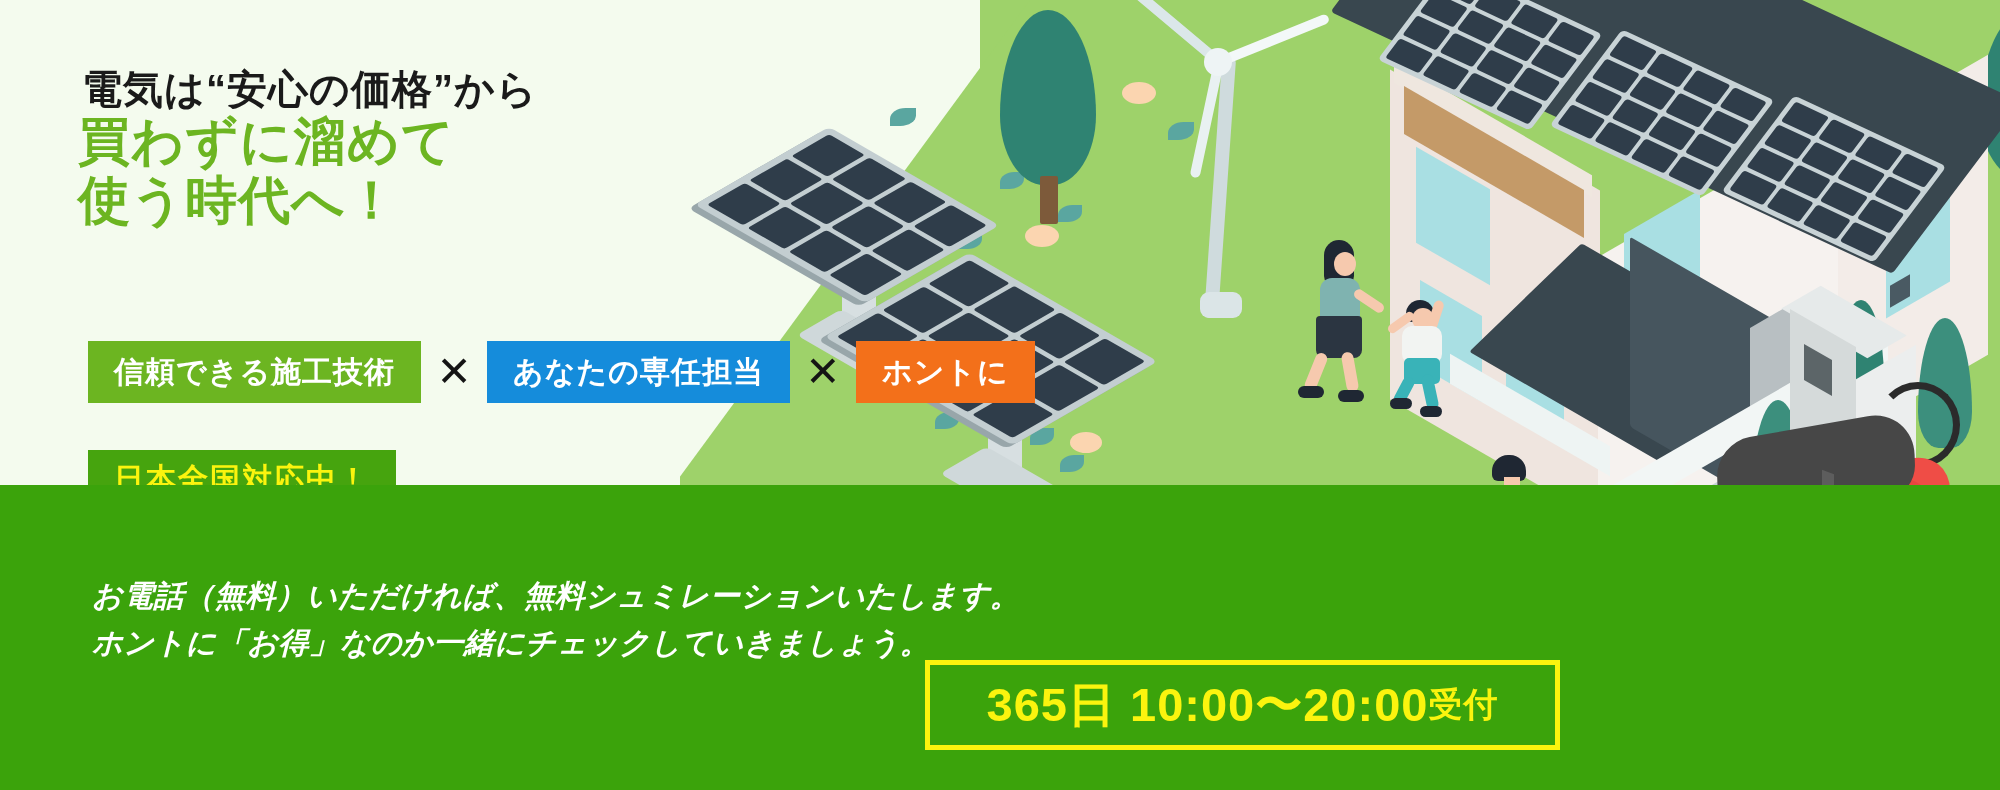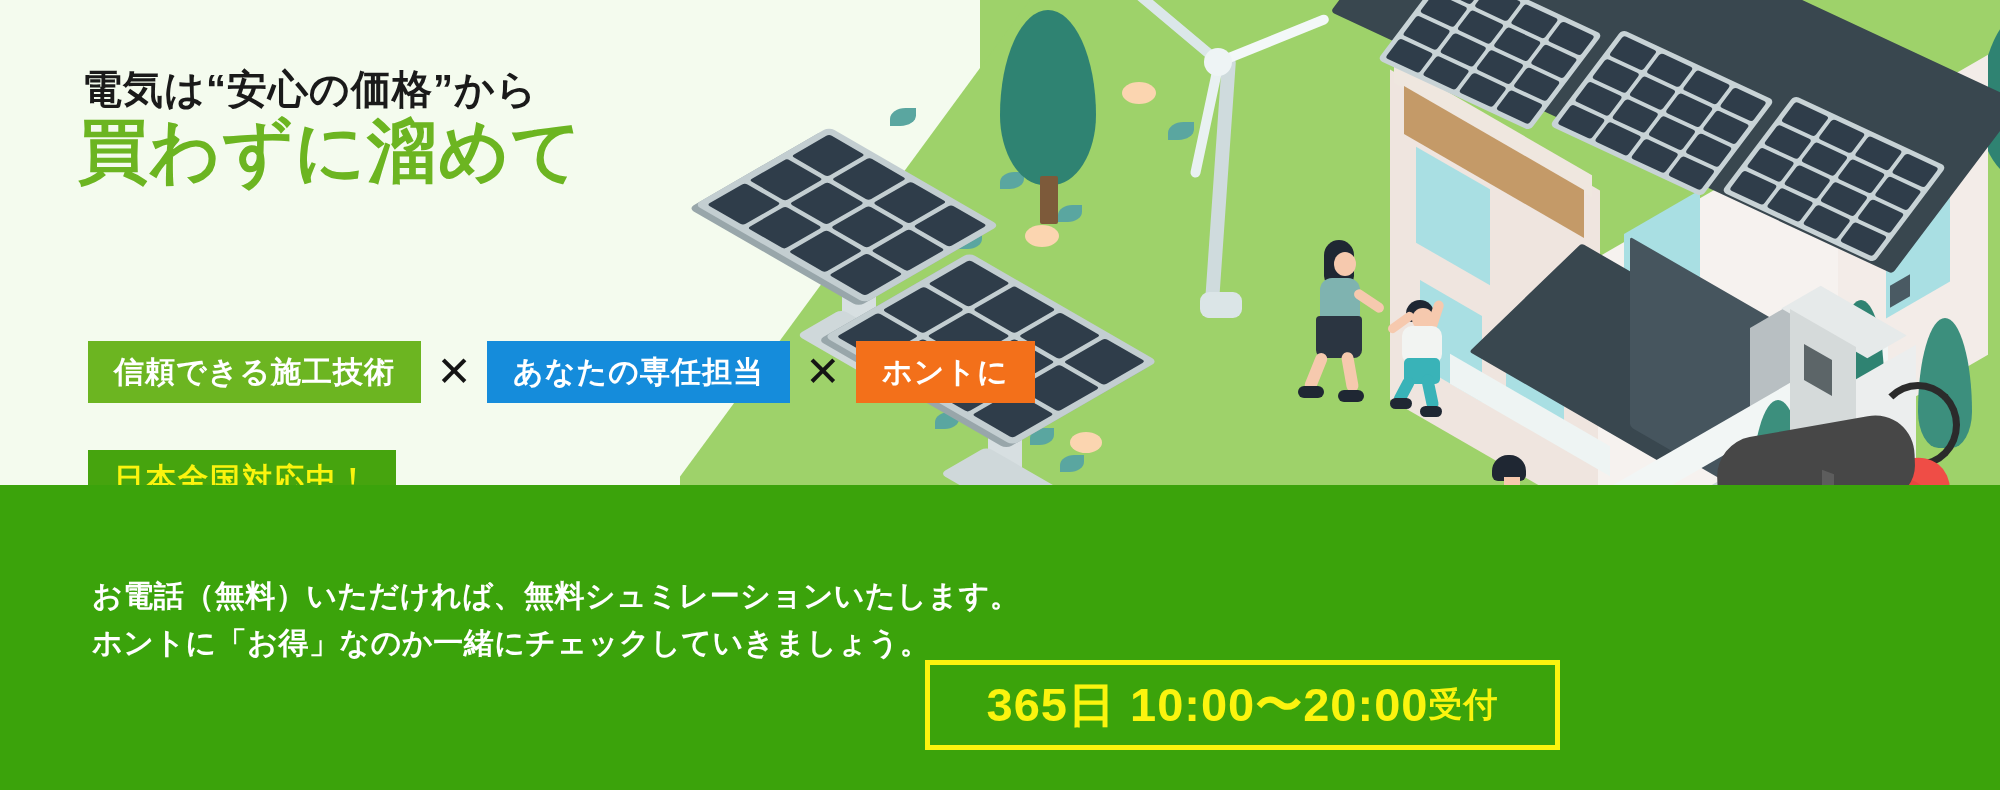--- a/index.html
+++ b/index.html
@@ -118,21 +118,21 @@
 
   
   .copy{position:absolute;left:0;top:0;width:700px;height:640px;}
   .kicker{
     position:absolute;left:82px;top:62px;
     font-size:40px;font-weight:bold;color:#1a1a1a;letter-spacing:1px;
     white-space:nowrap;
   }
   .headline{
     position:absolute;left:78px;top:112px;
-    font-size:70px;line-height:1.13;font-weight:bold;color:#6cb521;
+    font-size:52px;line-height:1.13;font-weight:bold;color:#6cb521;
     letter-spacing:1px;white-space:nowrap;
   }
 
   
   .badges{position:absolute;left:88px;top:341px;display:flex;align-items:center;}
   .badge{
     height:62px;display:flex;align-items:center;justify-content:center;
     color:#fff;font-size:30px;font-weight:bold;letter-spacing:1px;padding:0 26px;
     white-space:nowrap;
   }
@@ -147,21 +147,21 @@
   .nationwide{
     position:absolute;left:88px;top:450px;height:58px;background:#46a40e;
     display:flex;align-items:center;padding:0 26px;
     color:#fbf40e;font-size:30px;font-weight:bold;letter-spacing:2px;white-space:nowrap;
   }
 
   
   .footer{
     position:absolute;left:0;bottom:0;width:2000px;height:305px;background:#3ba30b;
   }
-  .foot-inner{position:absolute;left:0;top:0;width:2000px;height:305px;}
+  .foot-inner{position:absolute;left:0;top:0;width:2000px;height:305px;font-style:italic;}
   .foot-copy{
     position:absolute;left:92px;top:88px;color:#ffffff;font-size:30px;
     font-weight:bold;line-height:1.55;letter-spacing:0.5px;white-space:nowrap;
   }
   .hours{
     position:absolute;left:925px;top:660px;width:635px;height:90px;
     border:5px solid #fbf40e;background:transparent;
     display:flex;align-items:center;justify-content:center;
     color:#fbf40e;font-size:47px;font-weight:bold;letter-spacing:1px;white-space:nowrap;
     box-sizing:border-box;z-index:5;
@@ -404,20 +404,21 @@
       <div class="seg" style="left:36px;top:132px;width:16px;height:32px;background:#24303c;border-radius:5px;"></div>
       <div class="seg" style="left:8px;top:158px;width:26px;height:12px;background:#1b232c;border-radius:6px;"></div>
       <div class="seg" style="left:34px;top:160px;width:26px;height:12px;background:#1b232c;border-radius:6px;"></div>
     </div>
   </div>
 
   <div class="copy">
     <div class="kicker">電気は“安心の価格”から</div>
     <div class="headline">
       <div>買わずに溜めて</div>
+      <div>使う時代へ！</div>
     </div>
   </div>
 
   <div class="badges">
     <div class="badge green">信頼できる施工技術</div>
     <div class="xmark">✕</div>
     <div class="badge blue">あなたの専任担当</div>
     <div class="xmark">✕</div>
     <div class="badge orange">ホントに</div>
   </div>

